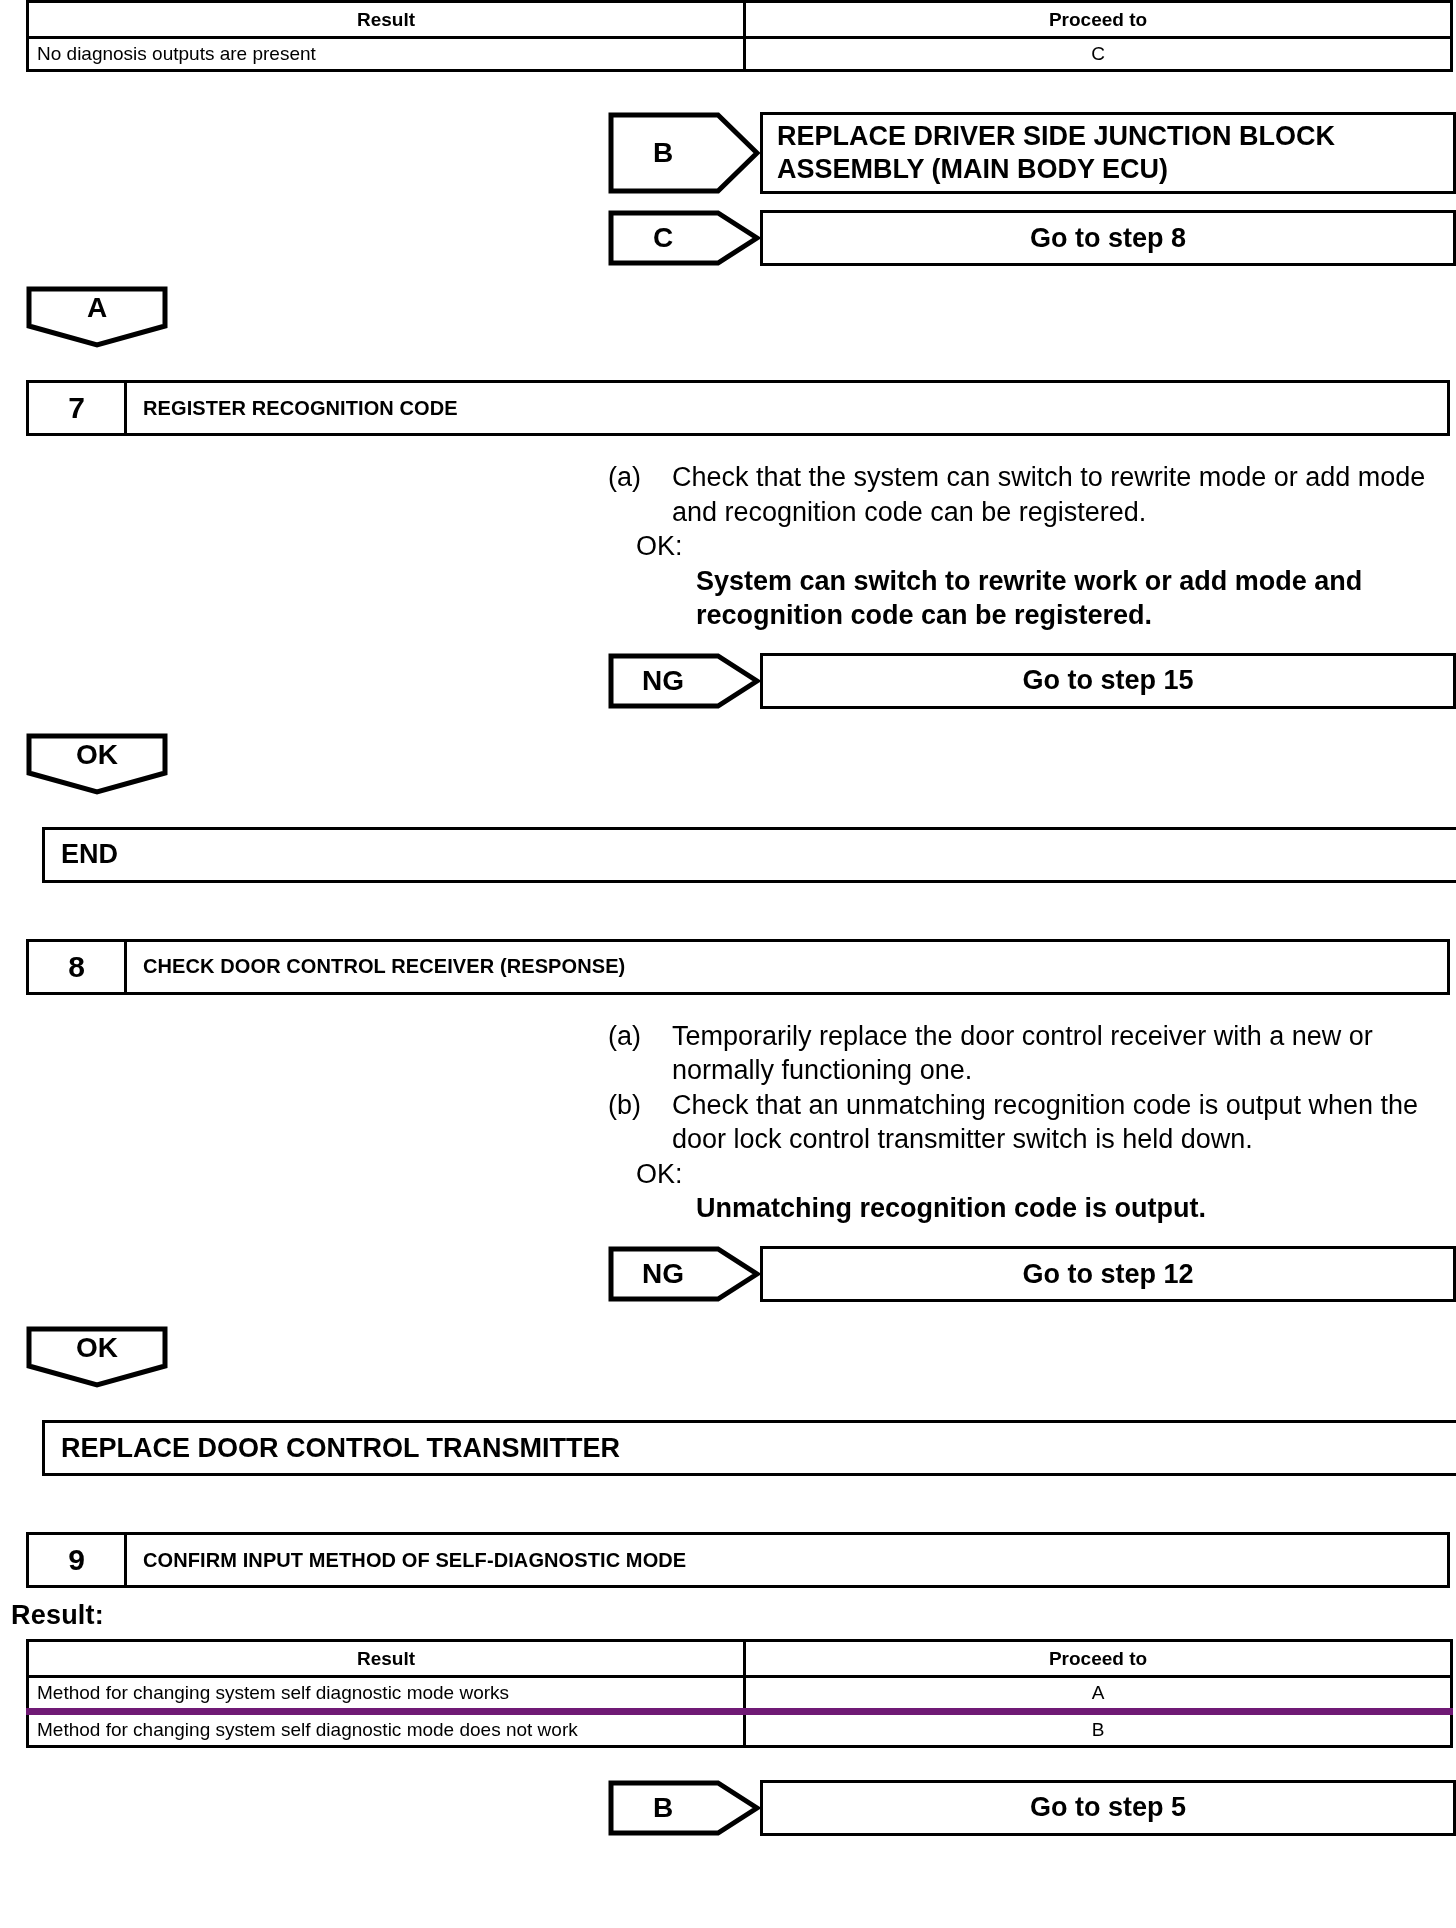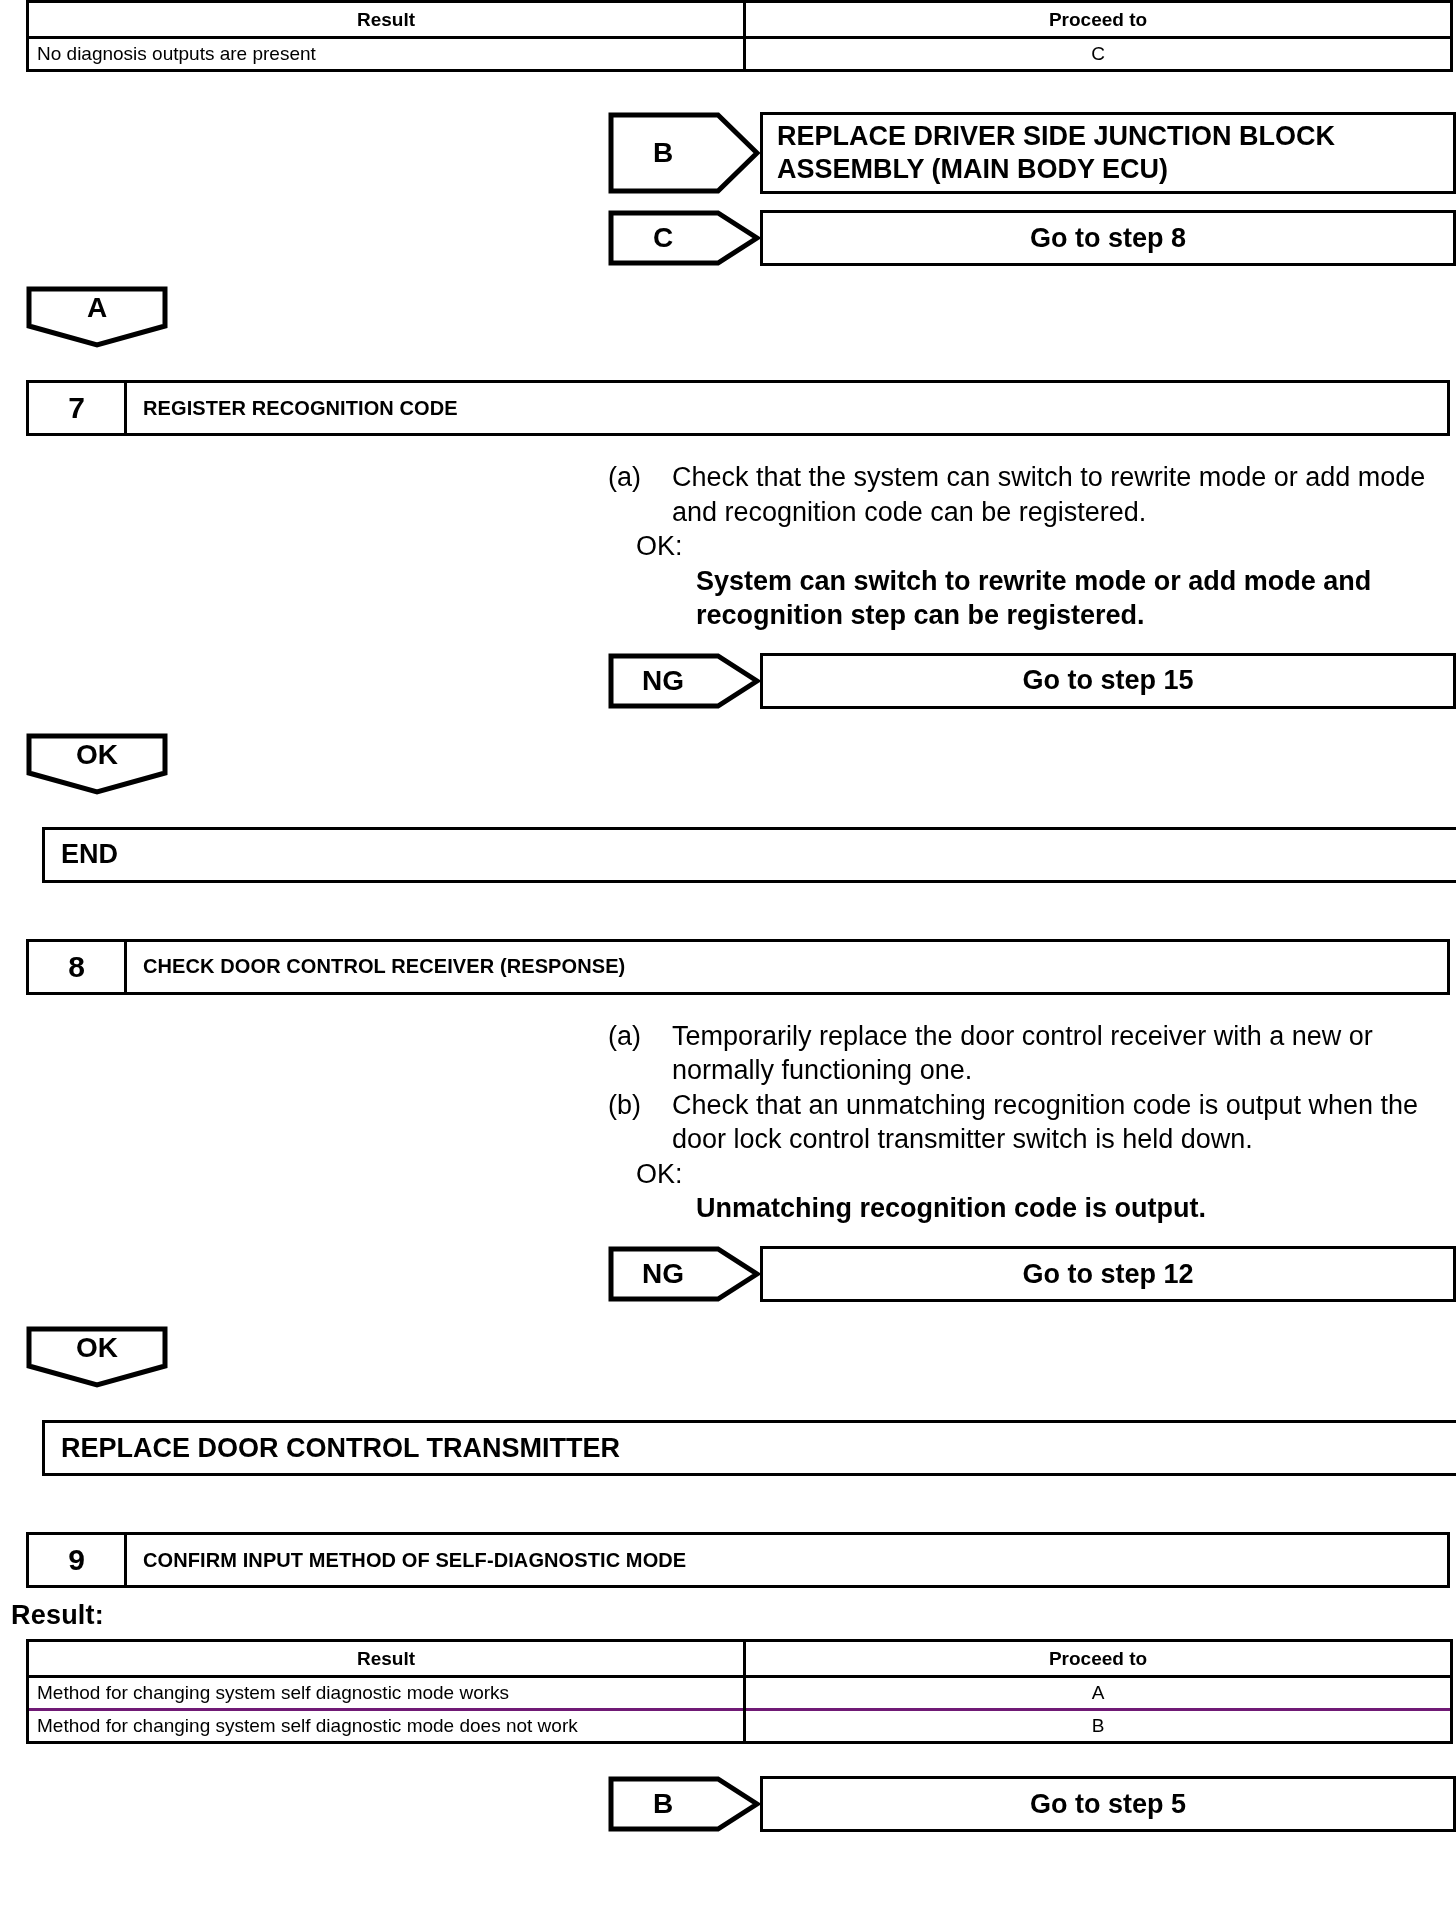--- a/index.html
+++ b/index.html
@@ -46,21 +46,21 @@
   .result-table thead th {
     text-align: center;
     font-weight: bold;
     font-size: 19px;
     border-bottom: 3px solid #000;
     height: 36px;
   }
   .result-table tbody tr { border-top: 2px solid #000; }
   .result-table tbody td.left  { text-align: left; }
   .result-table tbody td.center{ text-align: center; }
-  .result-table tbody tr + tr td { border-top: 3px solid #701a75; }
+  .result-table tbody tr + tr td { border-top: 7px solid #701a75; }
 
   .result-caption {
     font-size: 27px;
     font-weight: bold;
     margin-left: 11px;
     letter-spacing: 0.2px;
   }
 
   
   .step-bar {
@@ -280,21 +280,21 @@
   </div>
 
   <div class="spacer-24"></div>
 
   <div class="instr">
     <div class="item">
       <div class="marker">(a)</div>
       <div class="itext">Check that the system can switch to rewrite mode or add mode and recognition code can be registered.</div>
     </div>
     <div class="okhead">OK:</div>
-    <div class="okbody">System can switch to rewrite mode or add mode and recognition step can be registered.</div>
+    <div class="okbody">System can switch to rewrite work or add mode and recognition code can be registered.</div>
   </div>
 
   <div class="spacer-20"></div>
 
   <div class="tag-row">
     <div class="pennant">
       <svg width="152" height="56" viewBox="0 0 152 56" aria-hidden="true">
         <path d="M3,3 H110 L149,28 L110,53 H3 Z" fill="#ffffff" stroke="#000000" stroke-width="5" stroke-linejoin="miter"></path>
       </svg>
       <div class="ptxt">NG</div>

